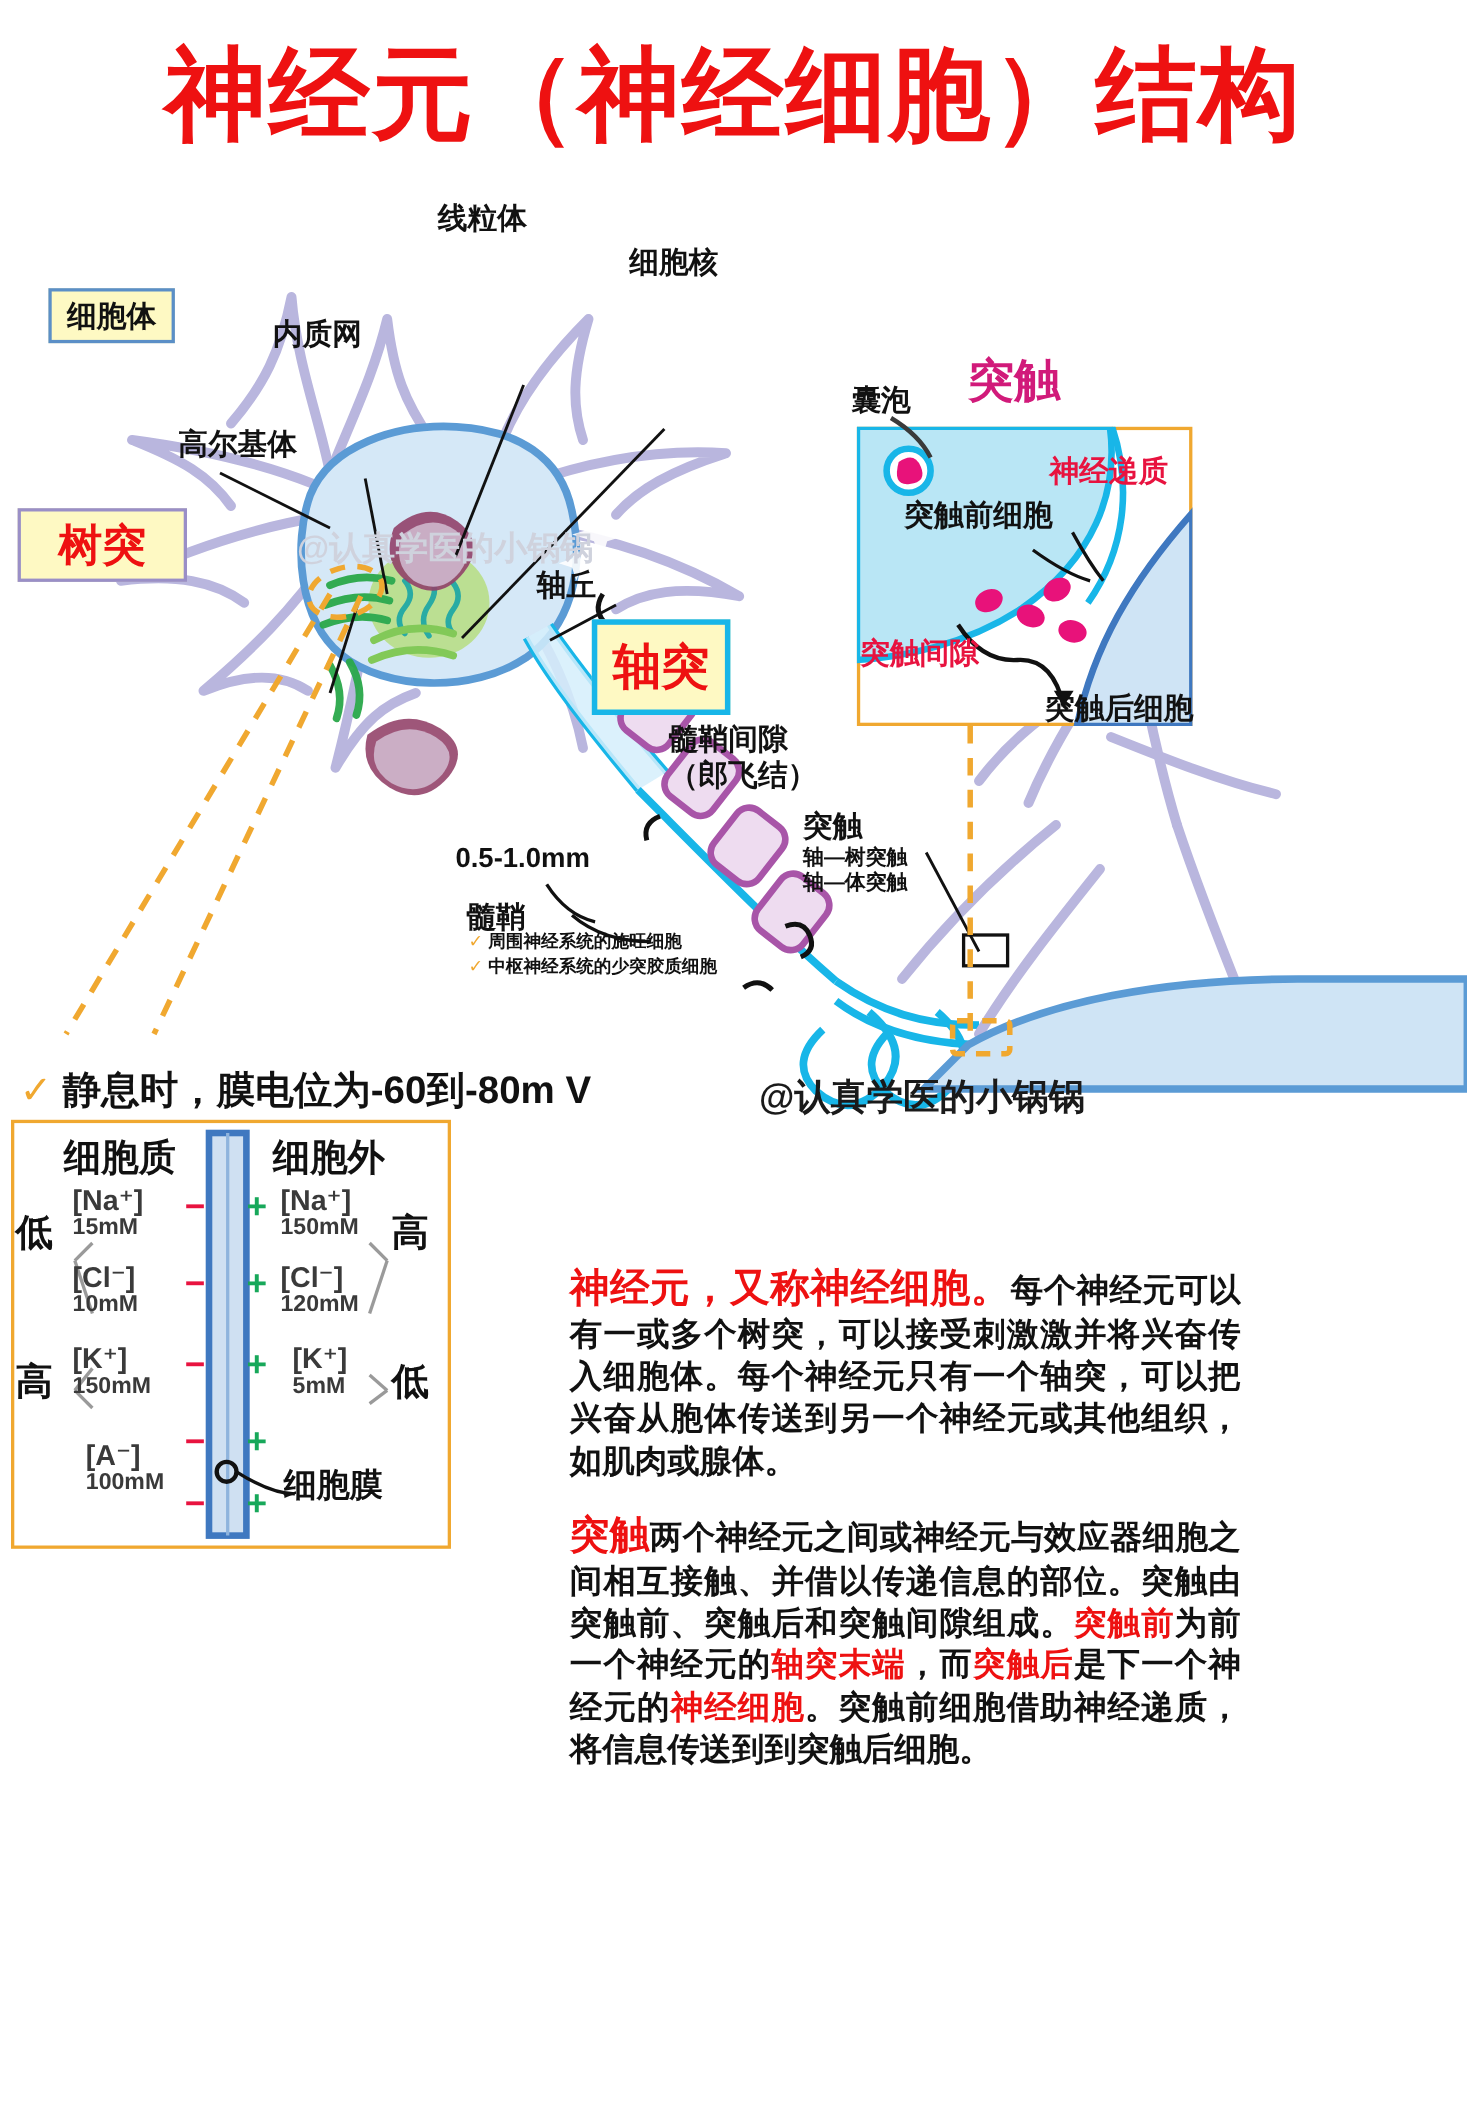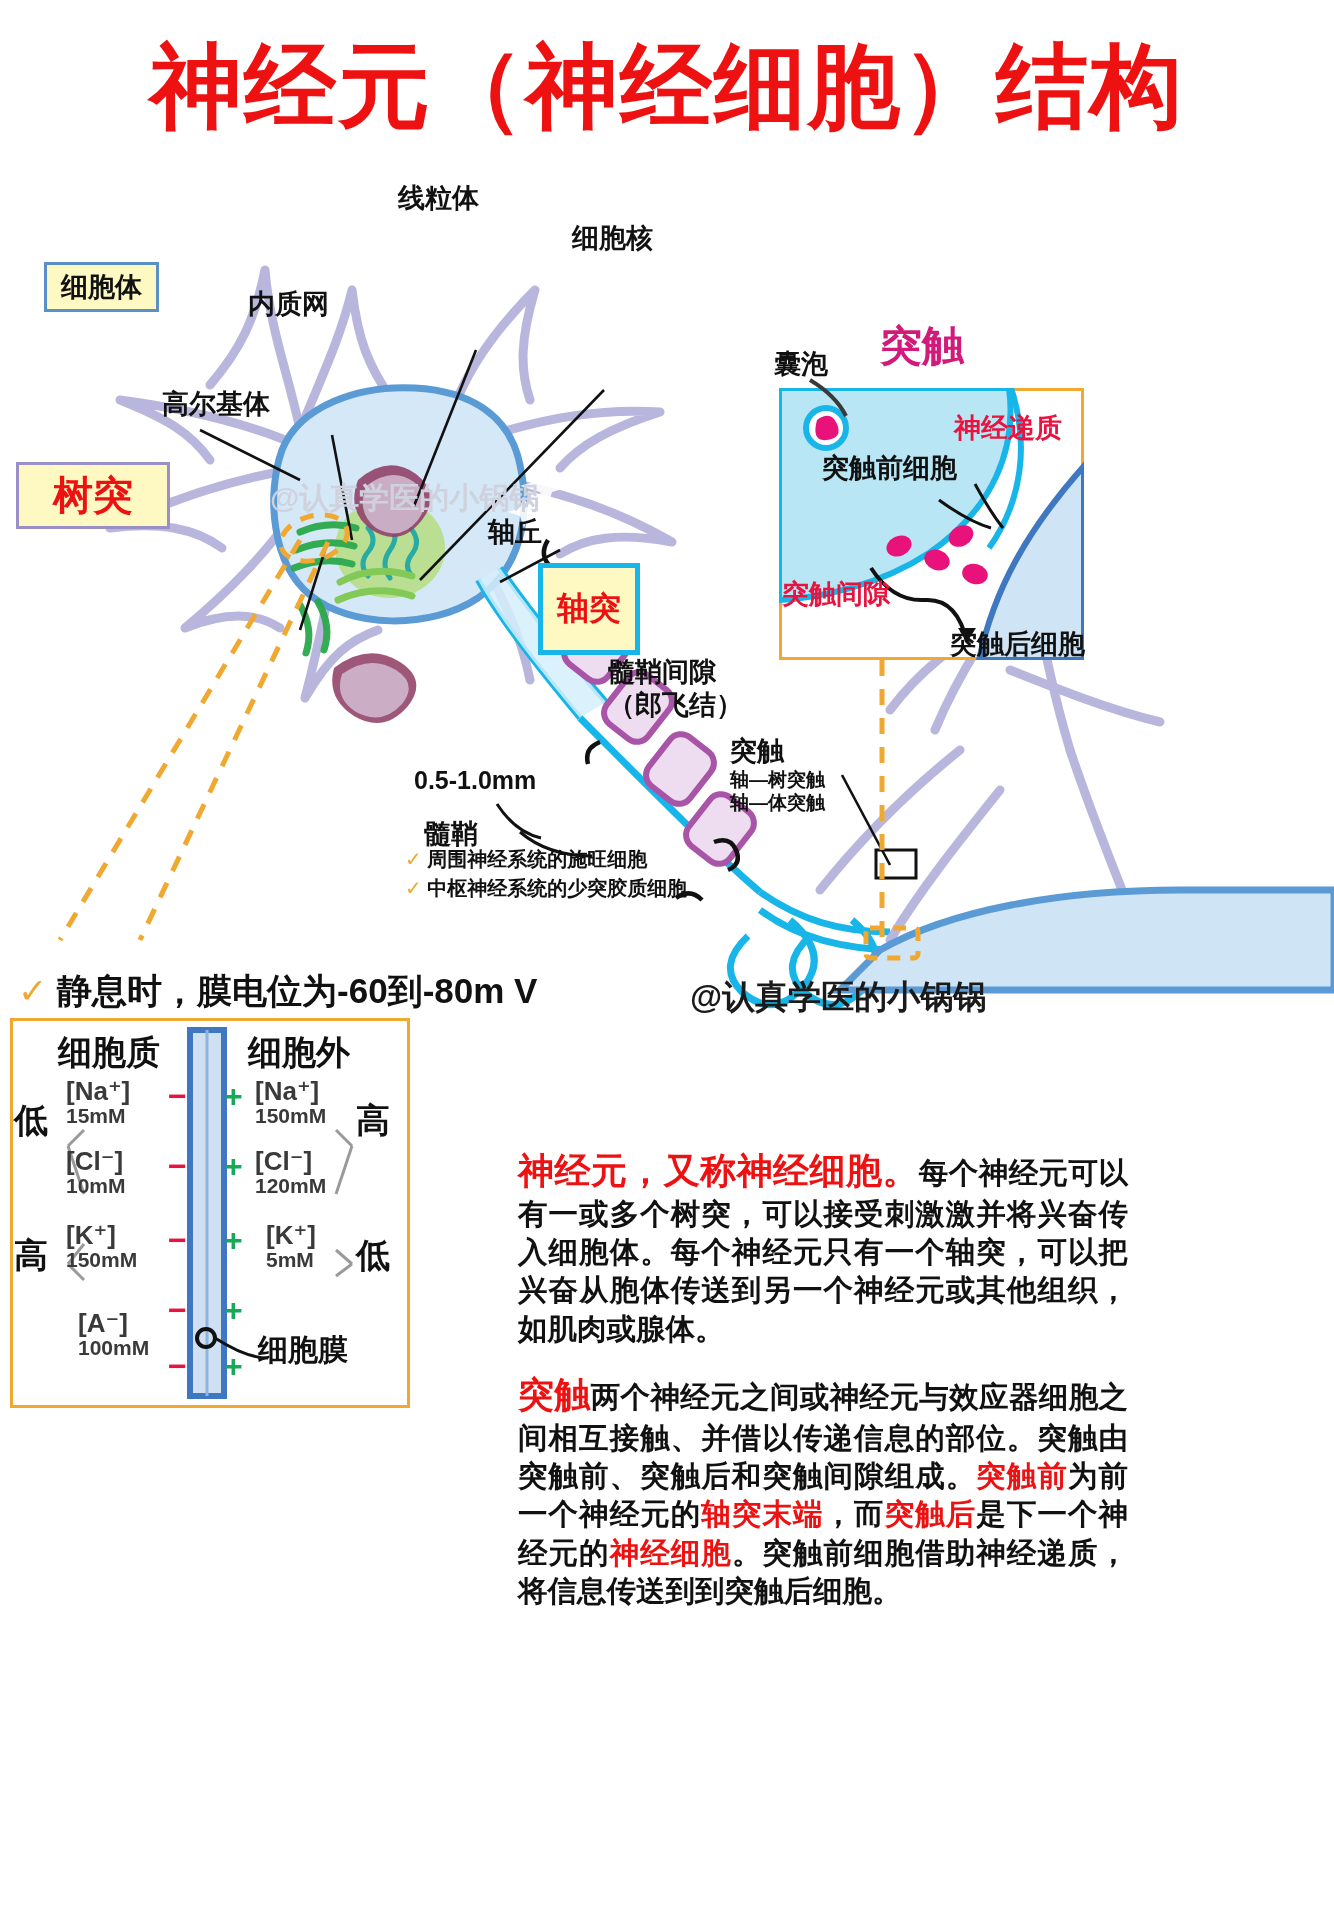--- a/index.html
+++ b/index.html
@@ -6,21 +6,21 @@
   body{width:1334px;height:1920px;position:relative;overflow:hidden;
        font-family:"Liberation Sans","DejaVu Sans",sans-serif;color:#111;}
   .abs{position:absolute;}
   
   #title{left:0;top:38px;width:1334px;text-align:center;color:#ee1111;
          font-size:92px;font-weight:bold;letter-spacing:2px;line-height:1.05;}
   
   .boxlabel{border:3px solid #5b8fc7;background:#fef9c3;padding:4px 14px;
             font-size:27px;font-weight:bold;color:#111;white-space:nowrap;}
   .boxlabel.red{color:#ee1111;border-color:#9a8fc7;font-size:40px;padding:3px 34px;}
-  .boxlabel.cyan{color:#ee1111;border-color:#18b6e8;border-width:5px;font-size:32px;padding:19px 14px;text-align:center;}
+  .boxlabel.cyan{color:#ee1111;border-color:#18b6e8;border-width:5px;font-size:44px;padding:9px 14px;text-align:center;}
   
   .lead{font-size:27px;font-weight:bold;color:#111;white-space:nowrap;line-height:1.22;}
   .lead.sm{font-size:21px;font-weight:bold;}
   .lead.tiny{font-size:19px;font-weight:bold;}
   .lead.red{color:#e8133f;}
   svg{overflow:visible;}
   
   #synpanel{left:779px;top:388px;width:305px;height:272px;
             border:3px solid #f0a830;background:#fff;box-sizing:border-box;}
   #syntitle{left:880px;top:318px;color:#d11a7a;font-size:42px;font-weight:bold;}
@@ -40,21 +40,21 @@
   #body1,#body2{left:518px;width:610px;font-size:29.5px;font-weight:bold;
                 line-height:1.30;color:#111;text-align:justify;}
   #body1{top:1148px;}
   #body2{top:1372px;}
   .hdr{color:#ee1111;font-size:36px;font-weight:bold;}
   .rd{color:#ee1111;}
   
   .wm{color:#cfd2dd;font-size:30px;font-weight:bold;}
   #wm2{left:690px;top:975px;color:#1a1a1a;font-size:33px;font-weight:bold;}
   
-  #myelinlist{left:405px;top:845px;font-size:20px;font-weight:bold;line-height:1.45;}
+  #myelinlist{left:426px;top:845px;font-size:16px;font-weight:bold;line-height:1.45;}
 </style>
 </head>
 <body>
 
 <div class="abs" id="title">神经元（神经细胞）结构</div>
 
 <svg class="abs" style="left:0;top:150px;" width="1334" height="840" viewBox="0 0 1334 840">
   <g fill="none" stroke="#b9b6de" stroke-width="9" stroke-linecap="round" stroke-linejoin="round">
     <path d="M300 280 C290 230 270 180 265 120 M265 120 C255 170 240 200 210 235"></path>
     <path d="M300 280 C320 230 340 190 352 140 M352 140 C358 190 368 215 392 250"></path>

